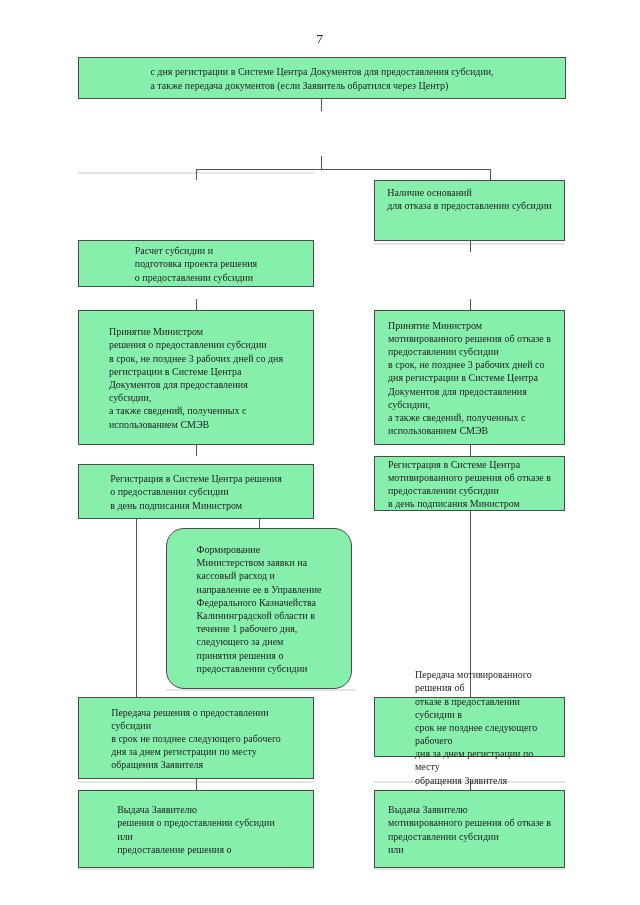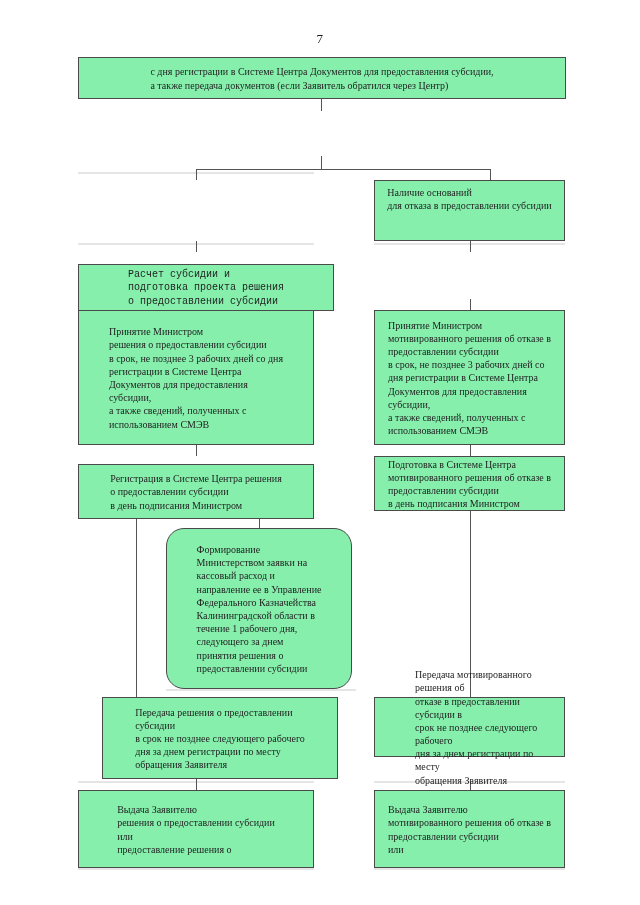--- a/index.html
+++ b/index.html
@@ -102,38 +102,38 @@
   <div class="conn vline" style="left:470px; top:299px; height:11px;"></div>
   <div class="conn vline" style="left:470px; top:445px; height:11px;"></div>
   <div class="conn vline" style="left:470px; top:511px; height:186px;"></div>
   <div class="conn vline" style="left:470px; top:779px; height:11px;"></div>
 
   <div class="box center-v" style="left:78px; top:57px; width:488px; height:42px;">с дня регистрации в Системе Центра Документов для предоставления субсидии,
 а также передача документов (если Заявитель обратился через Центр)</div>
 
 
 
-  <div class="box center-v" style="left:78px; top:264px; width:256px; height:47px;font-family:Liberation Mono, monospace;">Расчет субсидии и
+  <div class="box center-v" style="left:78px; top:240px; width:236px; height:47px;">Расчет субсидии и
 подготовка проекта решения
 о предоставлении субсидии</div>
 
   <div class="box center-v" style="left:78px; top:310px; width:236px; height:135px;">Принятие Министром
 решения о предоставлении субсидии
 в срок, не позднее 3 рабочих дней со дня
 регистрации в Системе Центра
 Документов  для предоставления
 субсидии,
 а также сведений, полученных с
 использованием СМЭВ</div>
 
   <div class="box center-v" style="left:78px; top:456px; width:236px; height:55px;margin-top:8px;">Регистрация в Системе Центра решения
 о предоставлении субсидии
 в день подписания Министром</div>
 
-  <div class="box center-v" style="left:78px; top:697px; width:236px; height:82px;margin-left:24px;">Передача решения о предоставлении
+  <div class="box center-v" style="left:78px; top:697px; width:236px; height:82px;">Передача решения о предоставлении
 субсидии
 в срок не позднее следующего рабочего
 дня за днем регистрации по месту
 обращения Заявителя</div>
 
   <div class="box center-v" style="left:78px; top:790px; width:236px; height:78px;">Выдача Заявителю
 решения о предоставлении субсидии
 или
 предоставление  решения о</div>
 
@@ -144,21 +144,21 @@
   <div class="box center-v" style="left:374px; top:310px; width:191px; height:135px;">Принятие Министром
 мотивированного решения об отказе в
 предоставлении субсидии
 в срок, не позднее 3 рабочих дней со
 дня регистрации в Системе Центра
 Документов для предоставления
 субсидии,
 а также сведений, полученных с
 использованием СМЭВ</div>
 
-  <div class="box center-v" style="left:374px; top:456px; width:191px; height:55px;">Подготовка  в Системе Центра
+  <div class="box center-v" style="left:374px; top:456px; width:191px; height:55px;">Регистрация  в Системе Центра
 мотивированного решения об отказе в
 предоставлении субсидии
 в день подписания Министром</div>
 
   <div class="box center-v" style="left:374px; top:697px; width:191px; height:60px;padding-left:40px;">Передача мотивированного решения об
 отказе в предоставлении субсидии в
 срок не позднее следующего рабочего
 дня за днем регистрации по месту
 обращения Заявителя</div>
 

